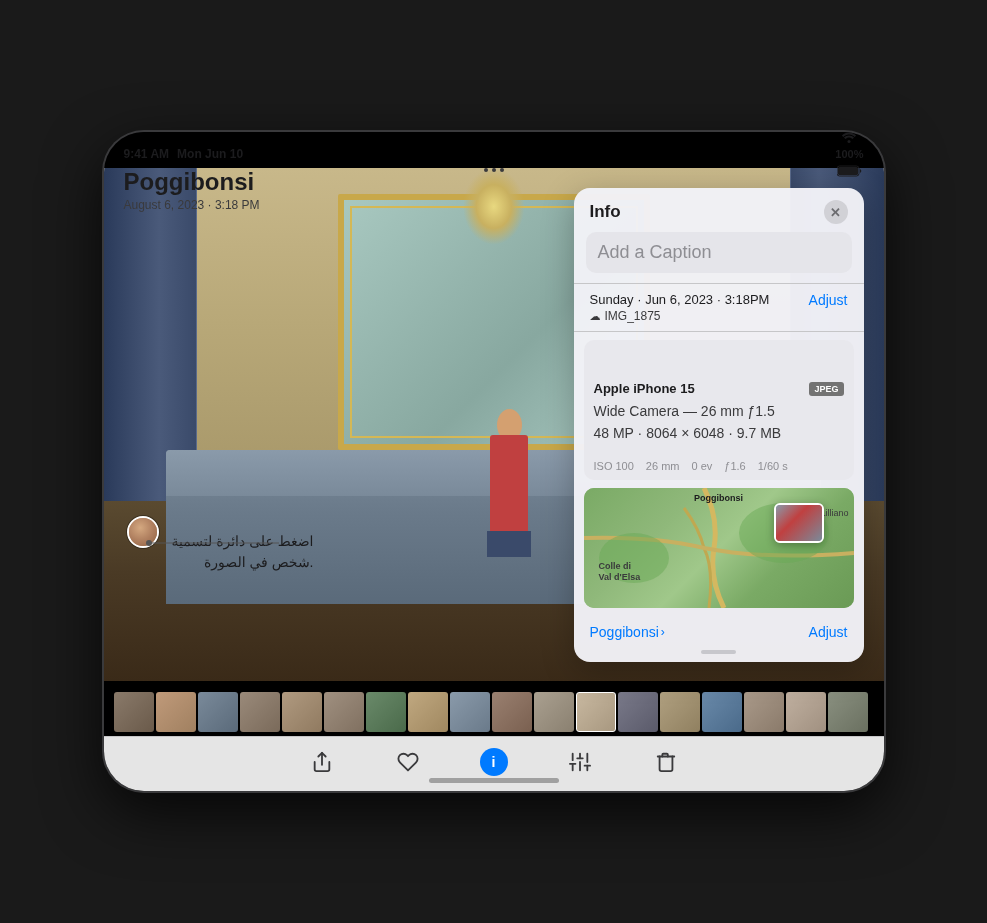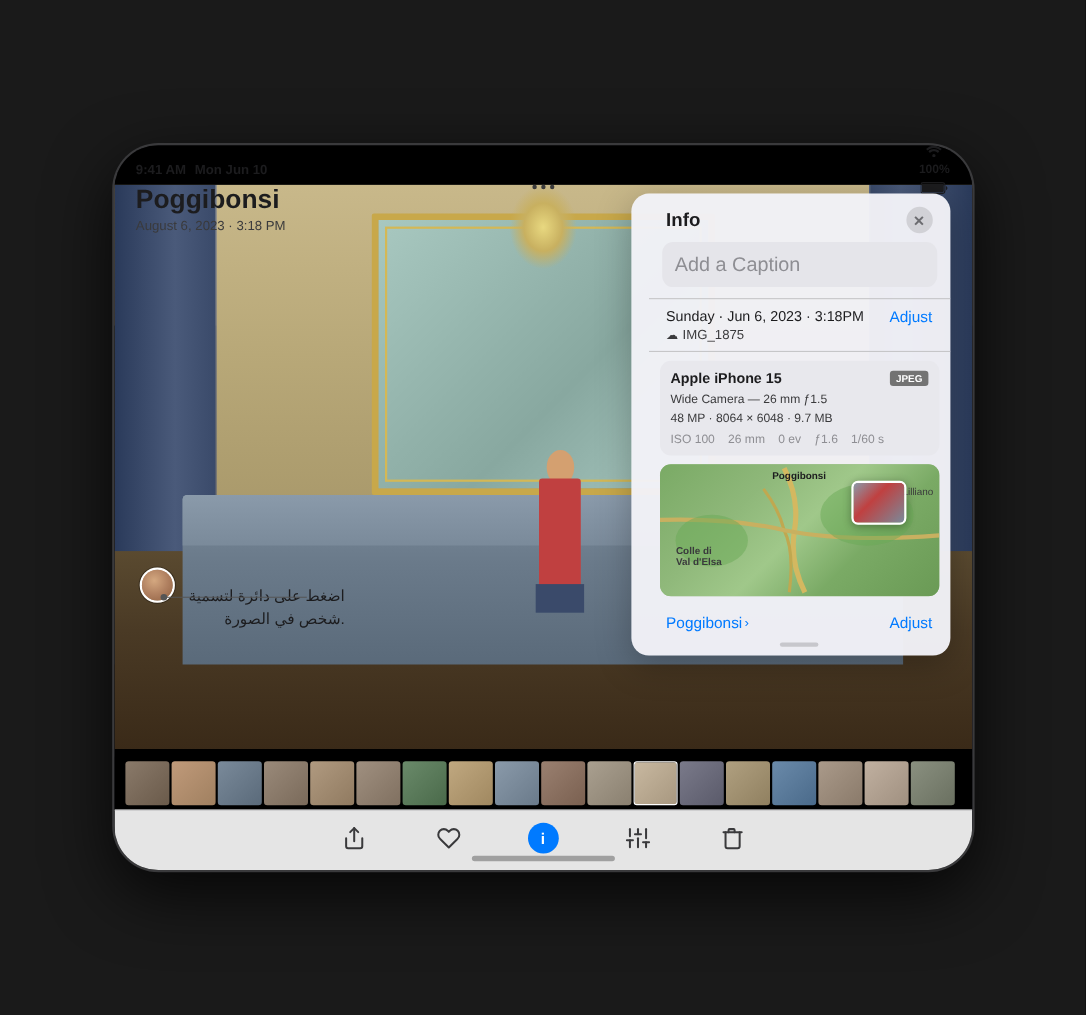--- a/index.html
+++ b/index.html
@@ -299,29 +299,28 @@
     .dot {
       width: 4px;
       height: 4px;
       border-radius: 50%;
       background: #3a3a3c;
     }
 
     
     .info-panel {
       position: absolute;
-      top: 44px;
+      top: 56px;
       right: 20px;
       width: 290px;
       background: rgba(242, 242, 247, 0.97);
       border-radius: 16px;
       z-index: 200;
       overflow: hidden;
       box-shadow: 0 8px 32px rgba(0,0,0,0.25);
-      padding-left: 16px;
     }
 
     .info-header {
       display: flex;
       align-items: center;
       justify-content: space-between;
       padding: 12px 16px 8px;
     }
 
     .info-title {
@@ -404,47 +403,48 @@
       border-radius: 10px;
       padding: 8px 10px;
       margin-bottom: 8px;
     }
 
     .camera-header-row {
       display: flex;
       align-items: center;
       justify-content: space-between;
       margin-bottom: 4px;
+      margin-top: 33px;
     }
 
     .camera-name {
       font-size: 13px;
       font-weight: 600;
       color: #1c1c1e;
     }
 
     .jpeg-badge {
       background: #737373;
       color: white;
       font-size: 9px;
       font-weight: 700;
       padding: 2px 5px;
       border-radius: 3px;
     }
 
     .camera-details {
-      font-size: 11px;
+      font-size: 14px;
       color: #3a3a3c;
       line-height: 1.6;
     }
 
     .camera-specs-row {
       display: flex;
       gap: 12px;
-      margin-top: 4px;
+      margin-top: 15px;
       align-items: center;
     }
 
     .spec-item {
       font-size: 11px;
       color: #8e8e93;
     }
 
     
     .map-section {

